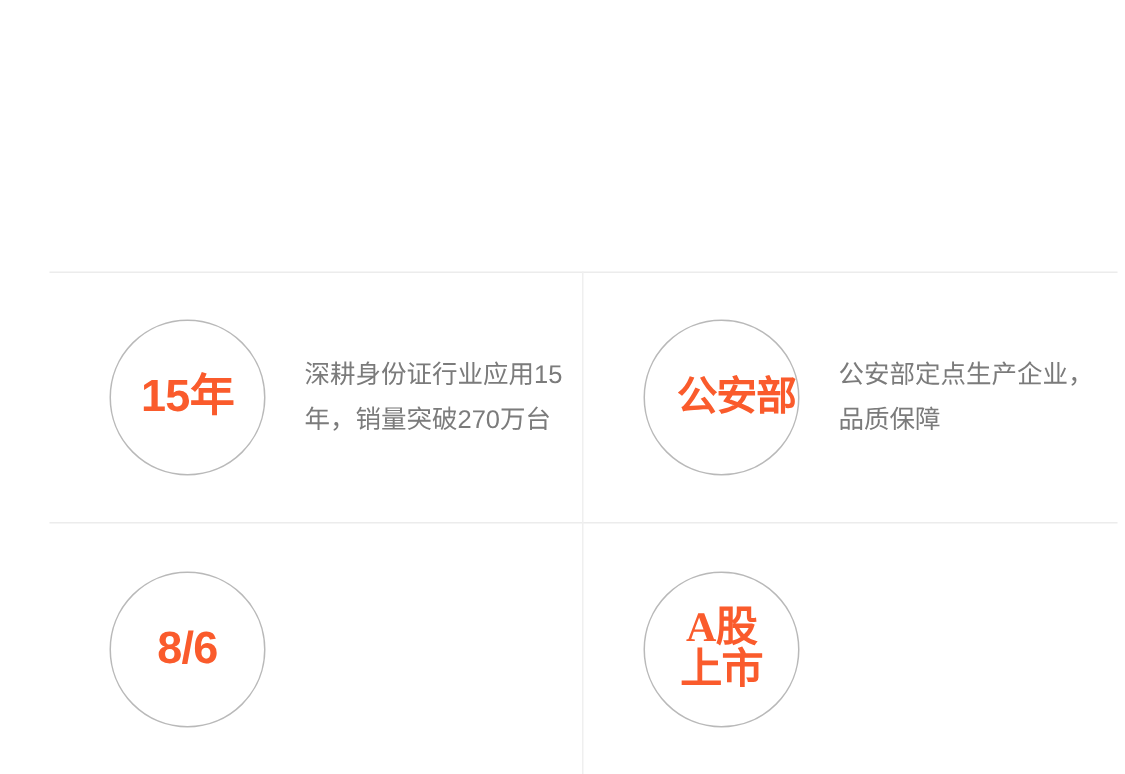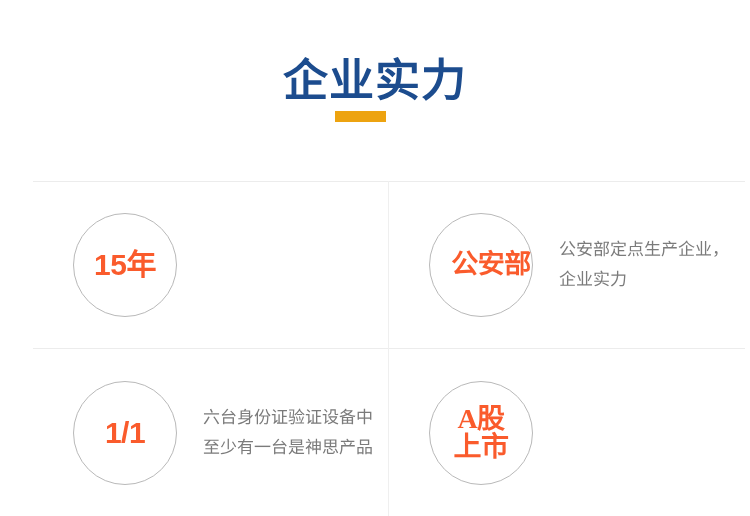--- a/index.html
+++ b/index.html
@@ -136,51 +136,45 @@
     font-family: "Liberation Sans", "DejaVu Sans", sans-serif;
     max-width: 190px;
     word-break: break-all;
   }
 </style>
 </head>
 <body>
 
 <div class="page">
 
-  <div class="title-block">
-    <div class="title-inner">
-      <span class="title-underline"></span>
-      <span class="title-text">企业实力</span>
-    </div>
-  </div>
 
   <div class="grid">
 
     <div class="hline top"></div>
     <div class="hline middle"></div>
     <div class="vline"></div>
 
     <div class="cell c0">
       <div class="badge">
         <span class="badge-text sz-lg">15年</span>
       </div>
+      <div class="desc">深耕身份证行业应用15年，销量突破270万台</div>
     </div>
 
     <div class="cell c1">
       <div class="badge">
         <span class="badge-text sz-md">公安部</span>
       </div>
-      <div class="desc">公安部定点生产企业，企业实力</div>
+      <div class="desc">公安部定点生产企业，品质保障</div>
     </div>
 
     <div class="cell c2">
       <div class="badge">
-        <span class="badge-text sz-lg">1/1</span>
+        <span class="badge-text sz-lg">8/6</span>
       </div>
-      <div class="desc">六台身份证验证设备中至少有一台是神思产品</div>
     </div>
 
     <div class="cell c3">
       <div class="badge">
         <span class="badge-text sz-two">A股
 上市</span>
       </div>
     </div>
 
   </div>

